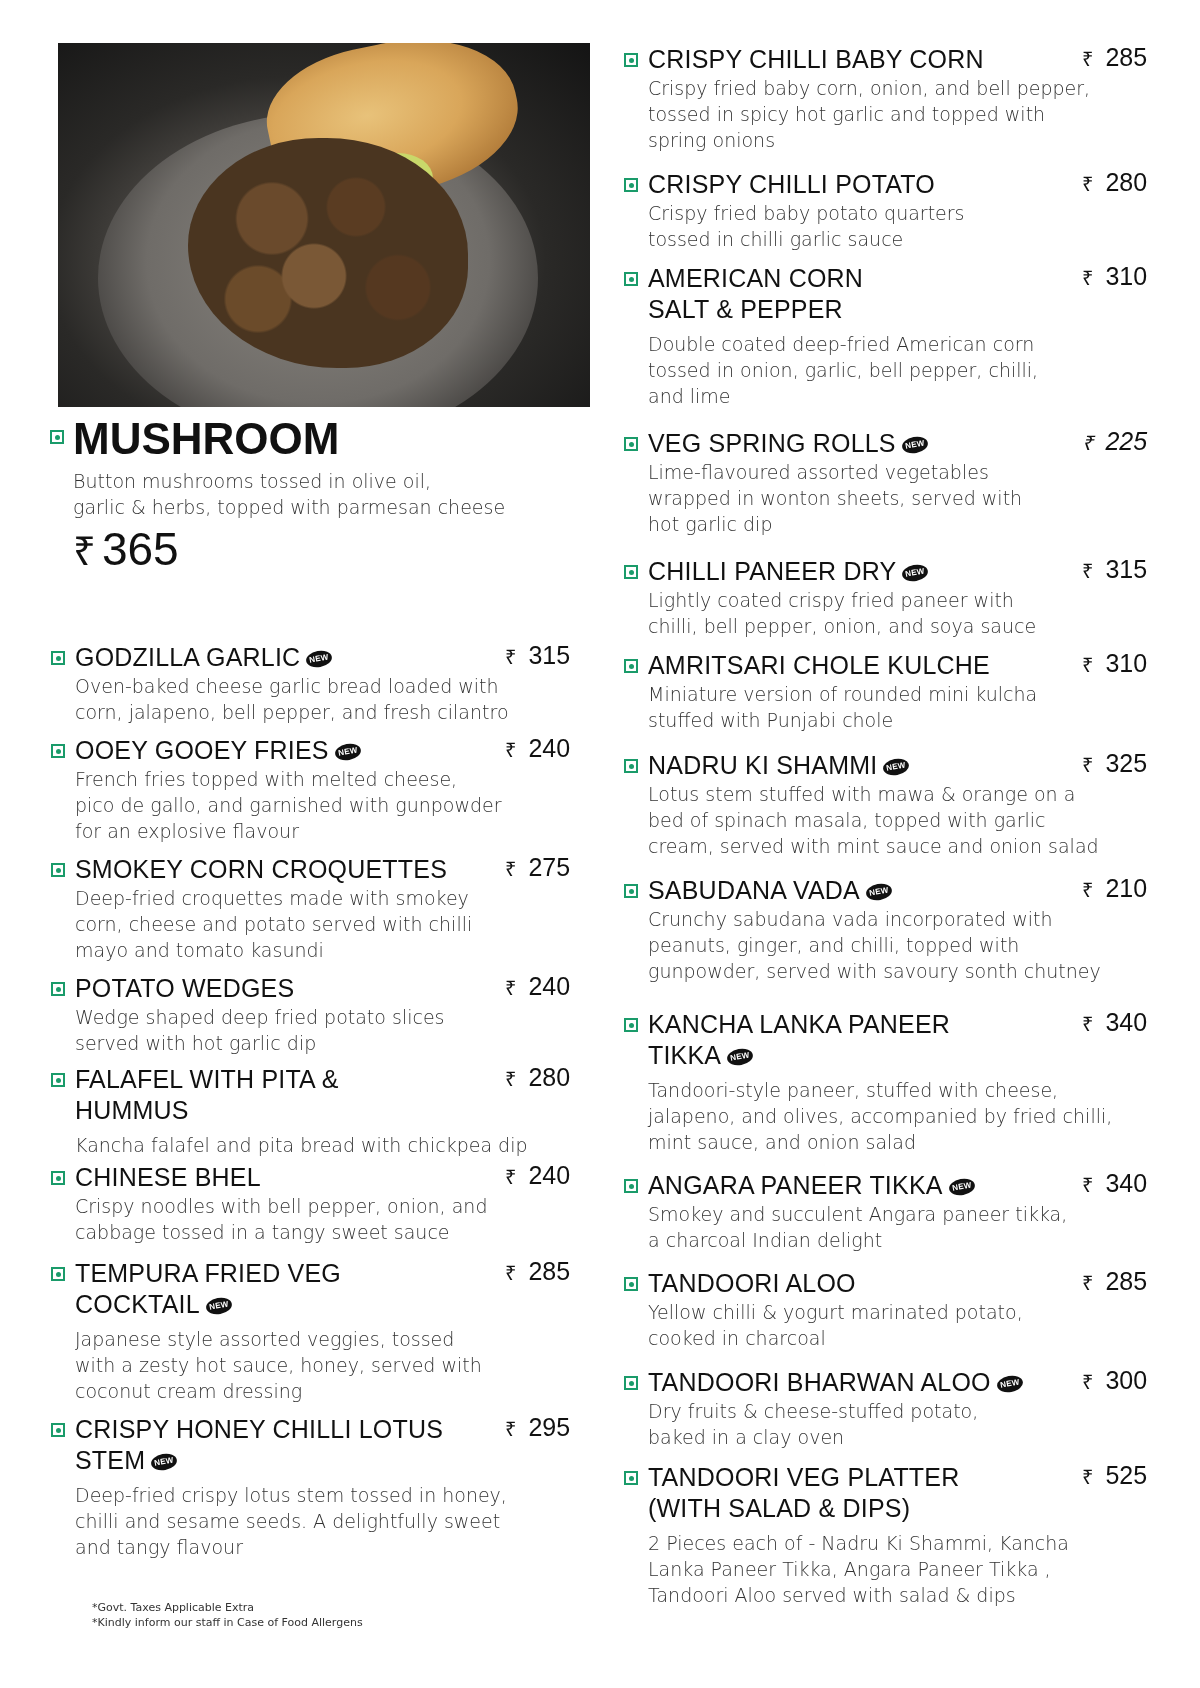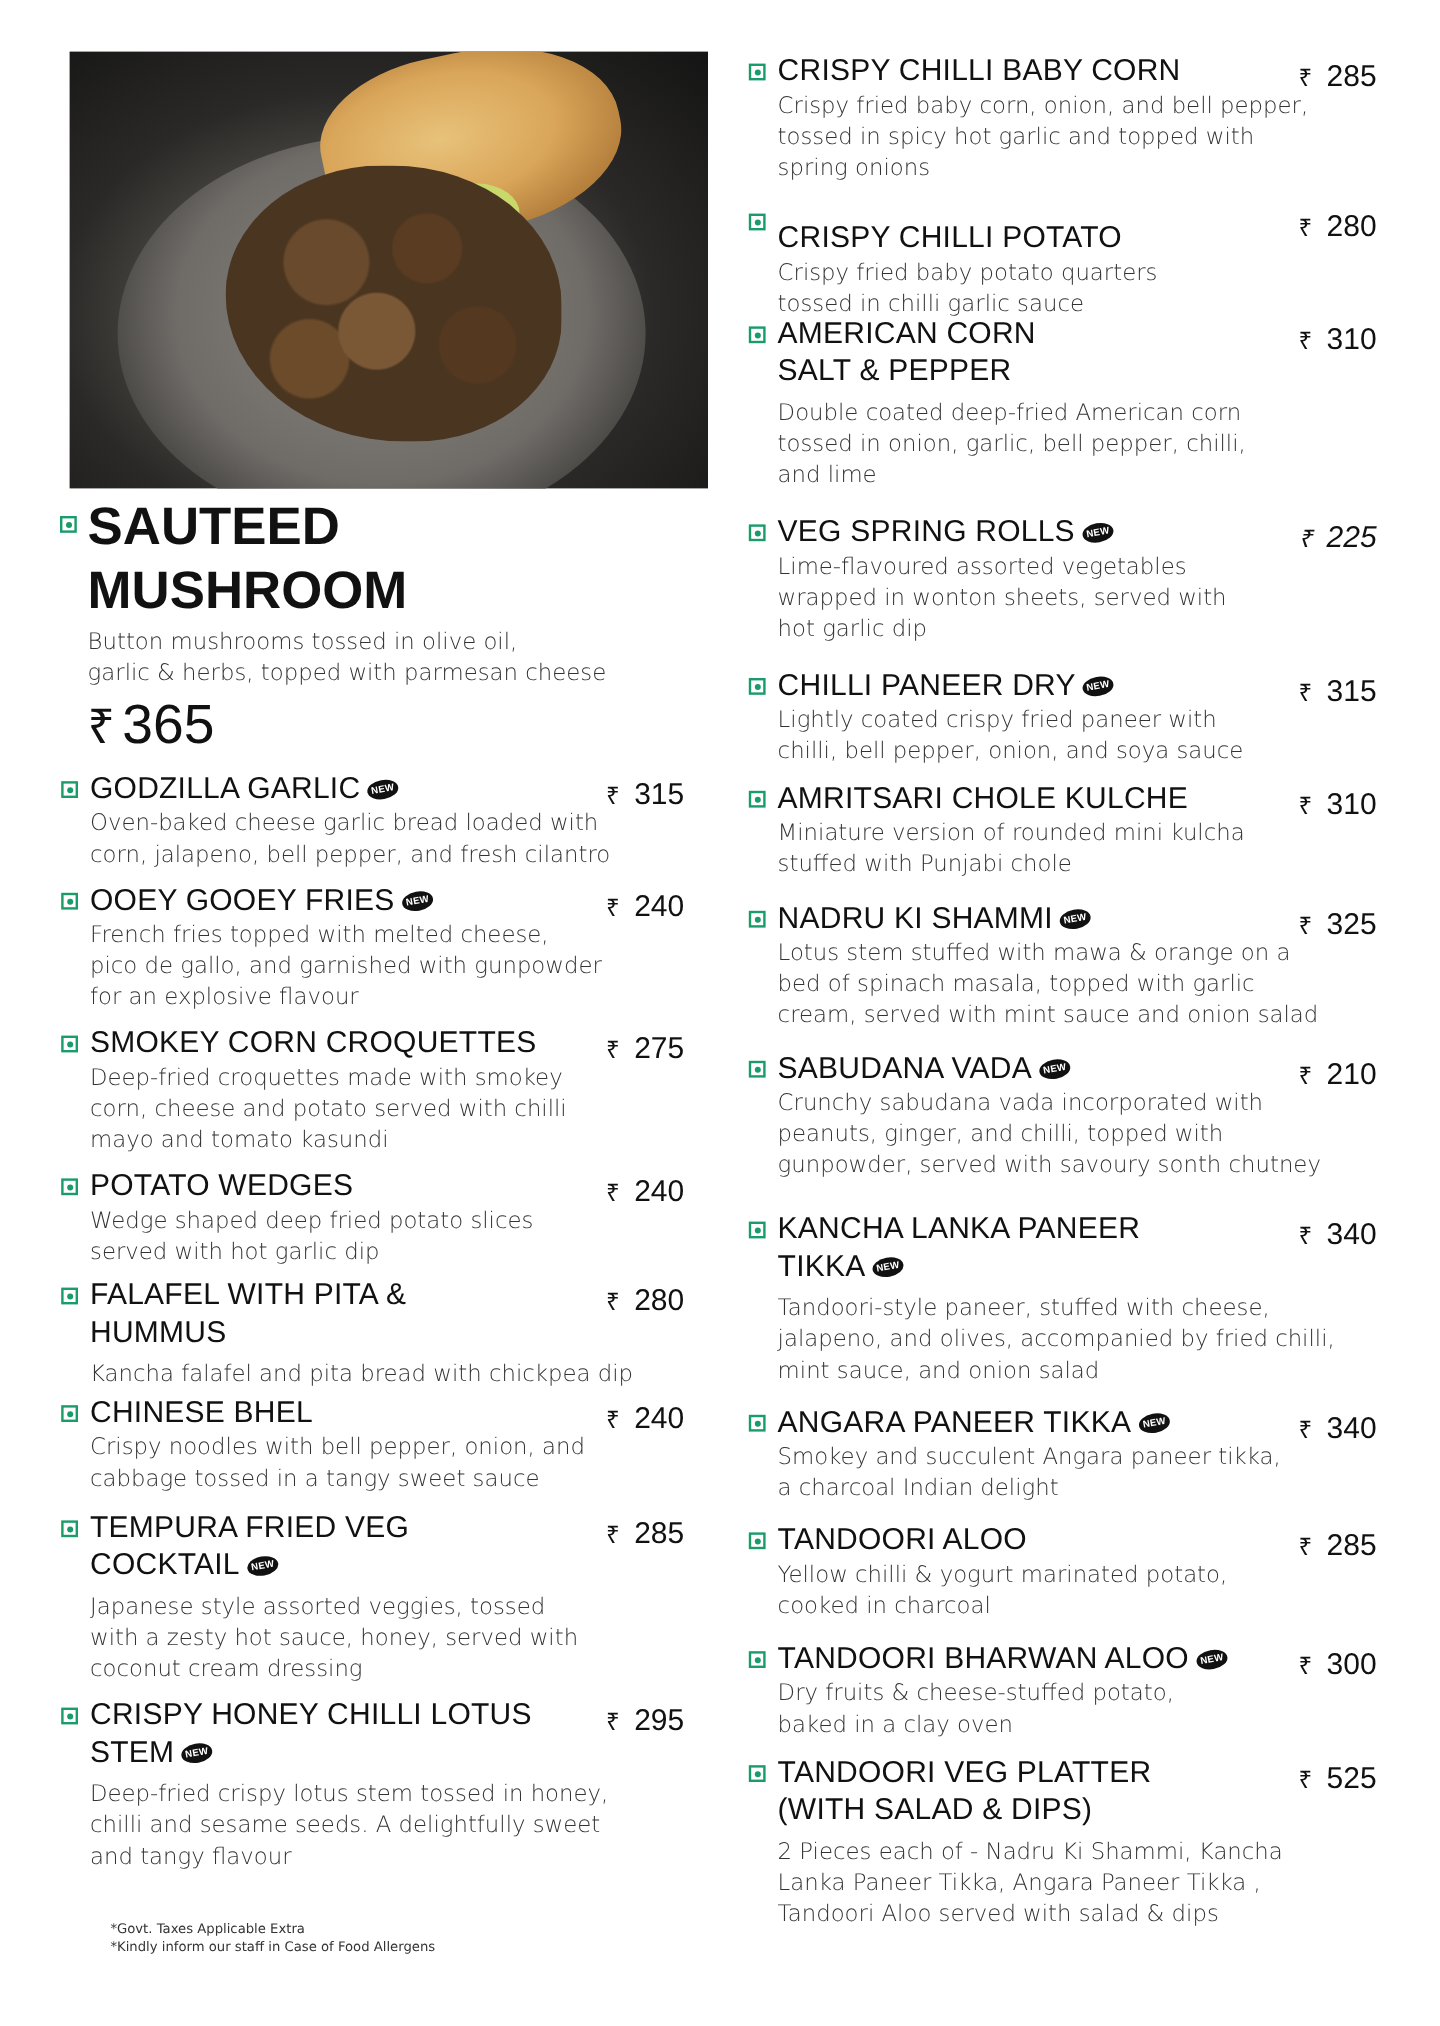--- a/index.html
+++ b/index.html
@@ -17,21 +17,21 @@
                #4a3520;}
   .photo .bread{position:absolute;left:210px;top:0px;width:250px;height:150px;border-radius:40% 50% 45% 40%;
     transform:rotate(-12deg);background:radial-gradient(ellipse at 40% 45%, #e8c27a 0%, #d9a65a 45%, #b07a38 80%, #8a5a25 100%);}
   .photo .lime{position:absolute;left:305px;top:110px;width:70px;height:50px;border-radius:50% 50% 40% 40%;background:#c9d86a;}
 
   .veg{position:absolute;width:14px;height:14px;border:2px solid #1a9b6a;box-sizing:border-box;background:#fff;}
   .veg::after{content:"";position:absolute;left:3px;top:3px;width:5px;height:5px;border-radius:50%;background:#1a9b6a;}
 
   .item{position:absolute;}
   .name{font-family:"Liberation Sans",sans-serif;font-weight:500;font-size:25px;line-height:31px;color:#111;letter-spacing:0.2px;text-transform:uppercase;}
-  .price{position:absolute;font-family:"Liberation Sans",sans-serif;font-size:25px;line-height:40px;color:#111;white-space:nowrap;}
+  .price{position:absolute;font-family:"Liberation Sans",sans-serif;font-size:25px;line-height:26px;color:#111;white-space:nowrap;}
   .price .rs{font-size:20px;margin-right:12px;}
   .desc{font-family:"DejaVu Sans",sans-serif;font-size:19px;line-height:26px;color:#333;font-weight:300;}
   .new{display:inline-block;width:26px;height:16px;border-radius:50%;background:#111;color:#fff;font-size:8px;font-weight:bold;line-height:16px;text-align:center;vertical-align:middle;margin-left:6px;transform:rotate(-10deg);font-family:"Liberation Sans",sans-serif;}
 
   .hero-name{font-family:"Liberation Sans",sans-serif;font-weight:bold;font-size:44px;line-height:54px;color:#111;}
   .hero-price{font-family:"Liberation Sans",sans-serif;font-size:46px;line-height:47px;color:#111;}
   .hero-price .rs{font-size:40px;margin-right:6px;}
 
   .footer{position:absolute;left:92px;top:1600px;font-family:"DejaVu Sans",sans-serif;font-size:11px;line-height:15px;color:#333;}
 </style>
@@ -40,21 +40,20 @@
 
 <div class="photo">
   <div class="plate"></div>
   <div class="bread"></div>
   <div class="lime"></div>
   <div class="food"></div>
 </div>
 
 <div class="veg" style="left:50px;top:430px;"></div>
 <div class="item" style="left:73px;top:412px;">
-  <div class="hero-name">SAUTEED</div>
   <div class="hero-name">MUSHROOM</div>
   <div class="desc" style="margin-top:2px;">Button mushrooms tossed in olive oil,</div>
   <div class="desc">garlic &amp; herbs, topped with parmesan cheese</div>
   <div class="hero-price" style="margin-top:6px;"><span class="rs">₹</span><span>365</span></div>
 </div>
 
 <div id="left-col">
     <div class="veg" style="left: 51px; top: 651px;"></div>
     <div class="item" style="left: 75px; top: 642px;">
       <div class="name"><span>GODZILLA GARLIC</span><span class="new">NEW</span></div>
@@ -140,21 +139,21 @@
     <div class="item" style="left: 648px; top: 44px;">
       <div class="name"><span>CRISPY CHILLI BABY CORN</span></div>
       <div style="margin-top:0px">
         <div class="desc">Crispy fried baby corn, onion, and bell pepper,</div>
         <div class="desc">tossed in spicy hot garlic and topped with</div>
         <div class="desc">spring onions</div>
       </div>
     </div>
     <div class="price" style="left: 1082px; top: 44px;"><span class="rs">₹</span><span>285</span></div>
     <div class="veg" style="left: 624px; top: 178px;"></div>
-    <div class="item" style="left: 648px; top: 183px;">
+    <div class="item" style="left: 648px; top: 169px;">
       <div class="name"><span>CRISPY CHILLI POTATO</span></div>
       <div style="margin-top:0px">
         <div class="desc">Crispy fried baby potato quarters</div>
         <div class="desc">tossed in chilli garlic sauce</div>
       </div>
     </div>
     <div class="price" style="left: 1082px; top: 169px;"><span class="rs">₹</span><span>280</span></div>
     <div class="veg" style="left: 624px; top: 272px;"></div>
     <div class="item" style="left: 648px; top: 263px;">
       <div class="name">AMERICAN CORN</div>

